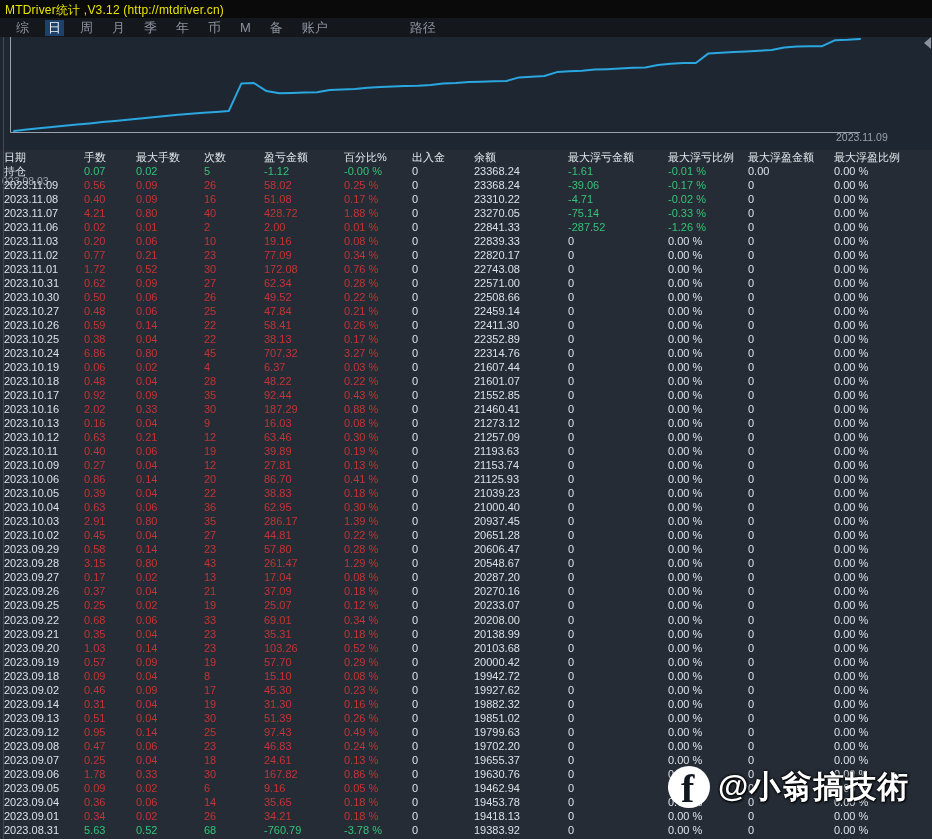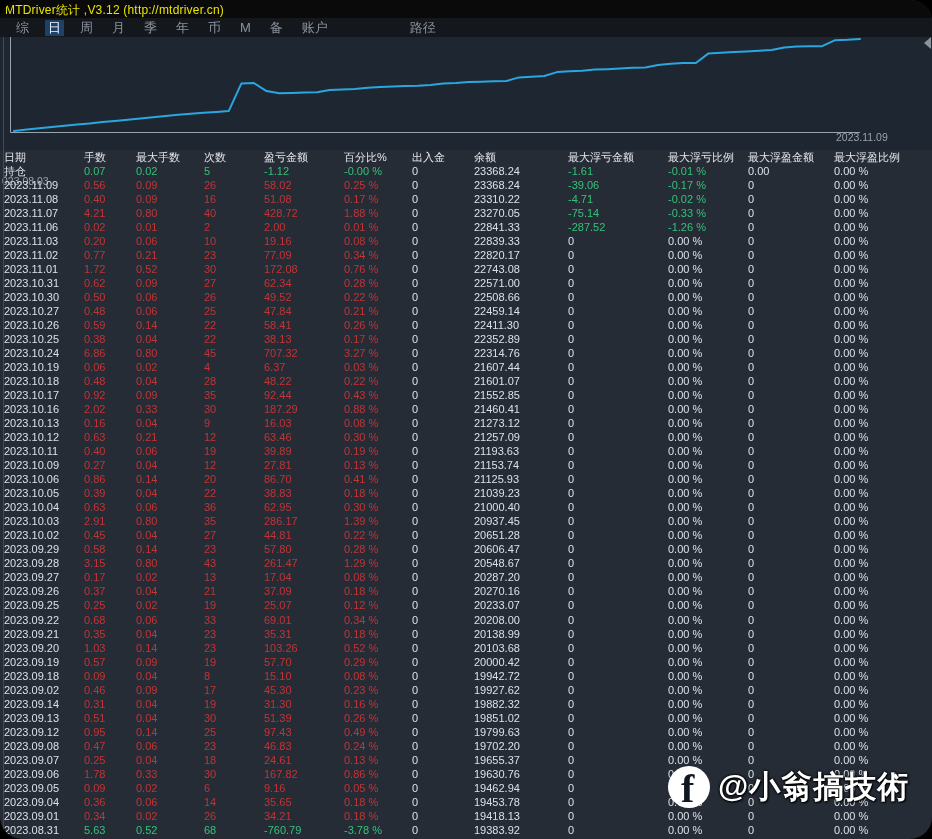--- a/index.html
+++ b/index.html
@@ -1,18 +1,18 @@
 <!DOCTYPE html>
 <html><head>
 <meta charset="utf-8">
 <style>
   html,body{margin:0;padding:0;background:#000;}
   .app{position:relative;width:932px;height:839px;overflow:hidden;
        font-family:"Liberation Sans","DejaVu Sans",sans-serif;
-       background:#252c36;border-radius:22px;}
+       background:#252c36;}
   
   .titlebar{position:absolute;left:0;top:0;width:932px;height:18px;background:#0a0a0a;}
   .titlebar span{position:absolute;left:5px;top:2px;font-size:12px;color:#e8e400;letter-spacing:.2px;}
   
   .menubar{position:absolute;left:0;top:18px;width:932px;height:19px;background:#14171c;
            display:flex;align-items:center;font-size:13px;color:#8b929c;}
   .menu-item{padding:0 3px;margin-left:13px;line-height:16px;cursor:default;}
   .menu-item.sel{background:#1d4168;color:#f2f5f8;}
   .menu-item.path{margin-left:76px;}
   

